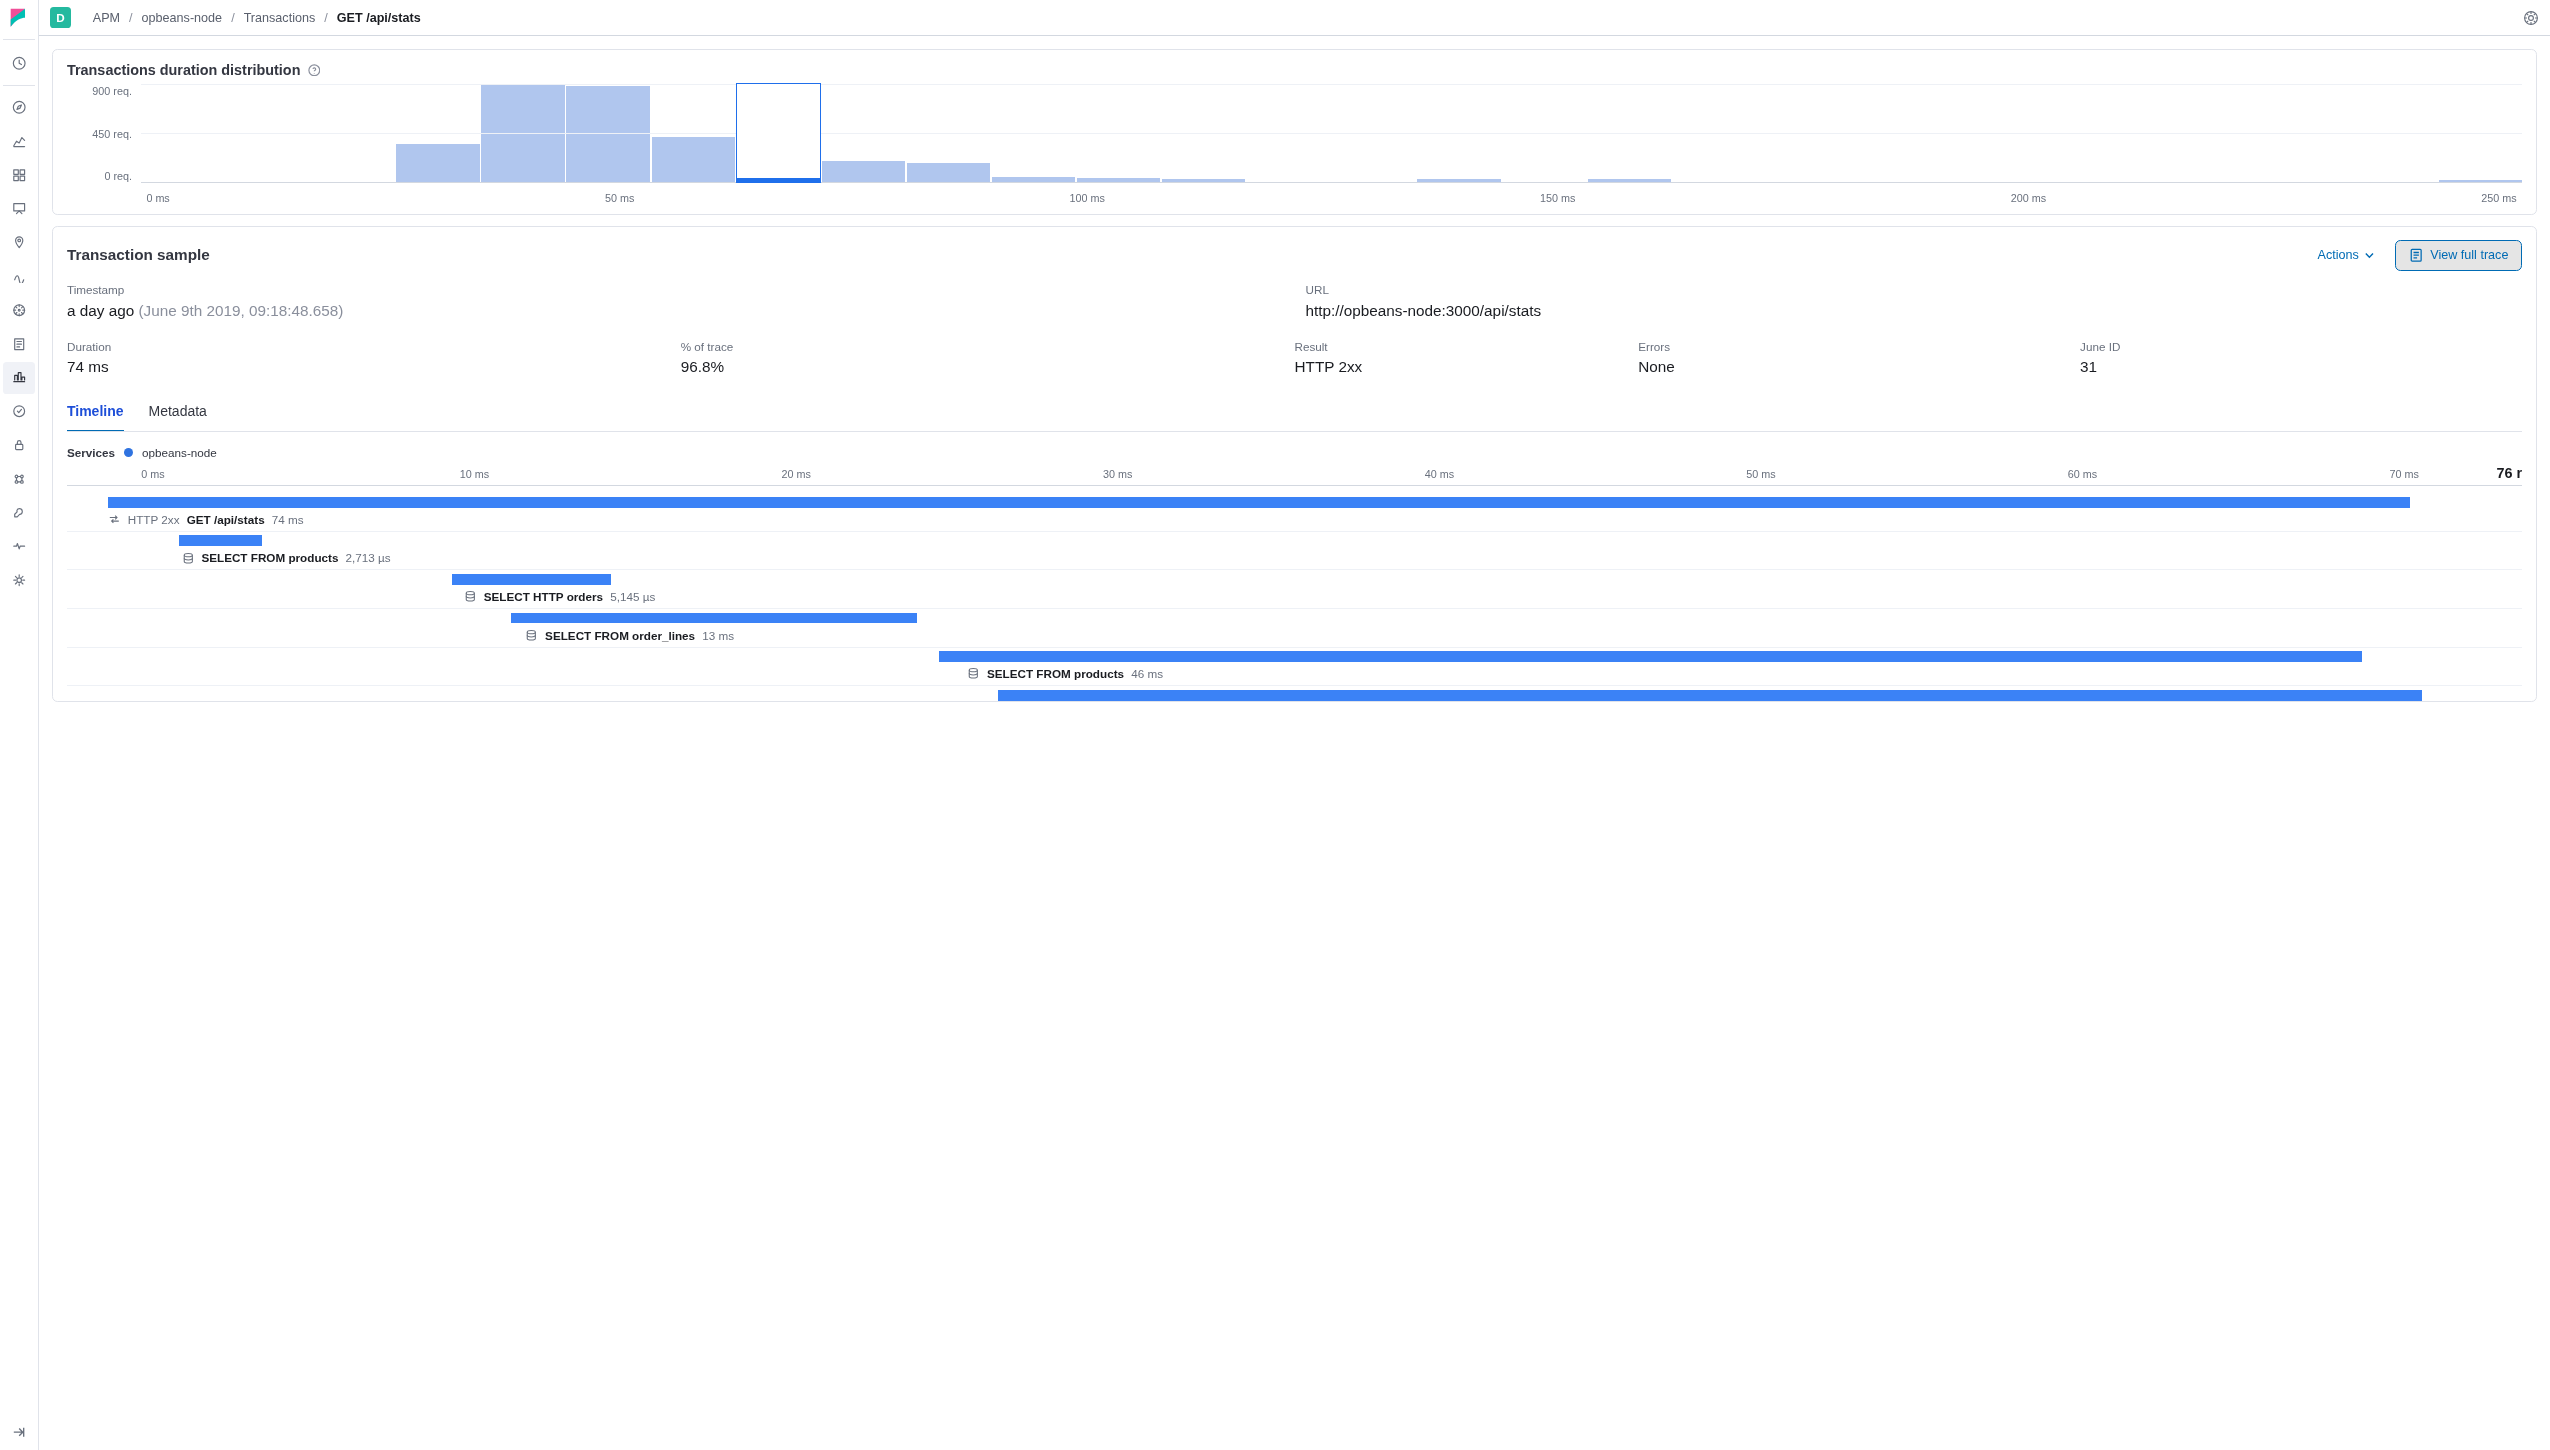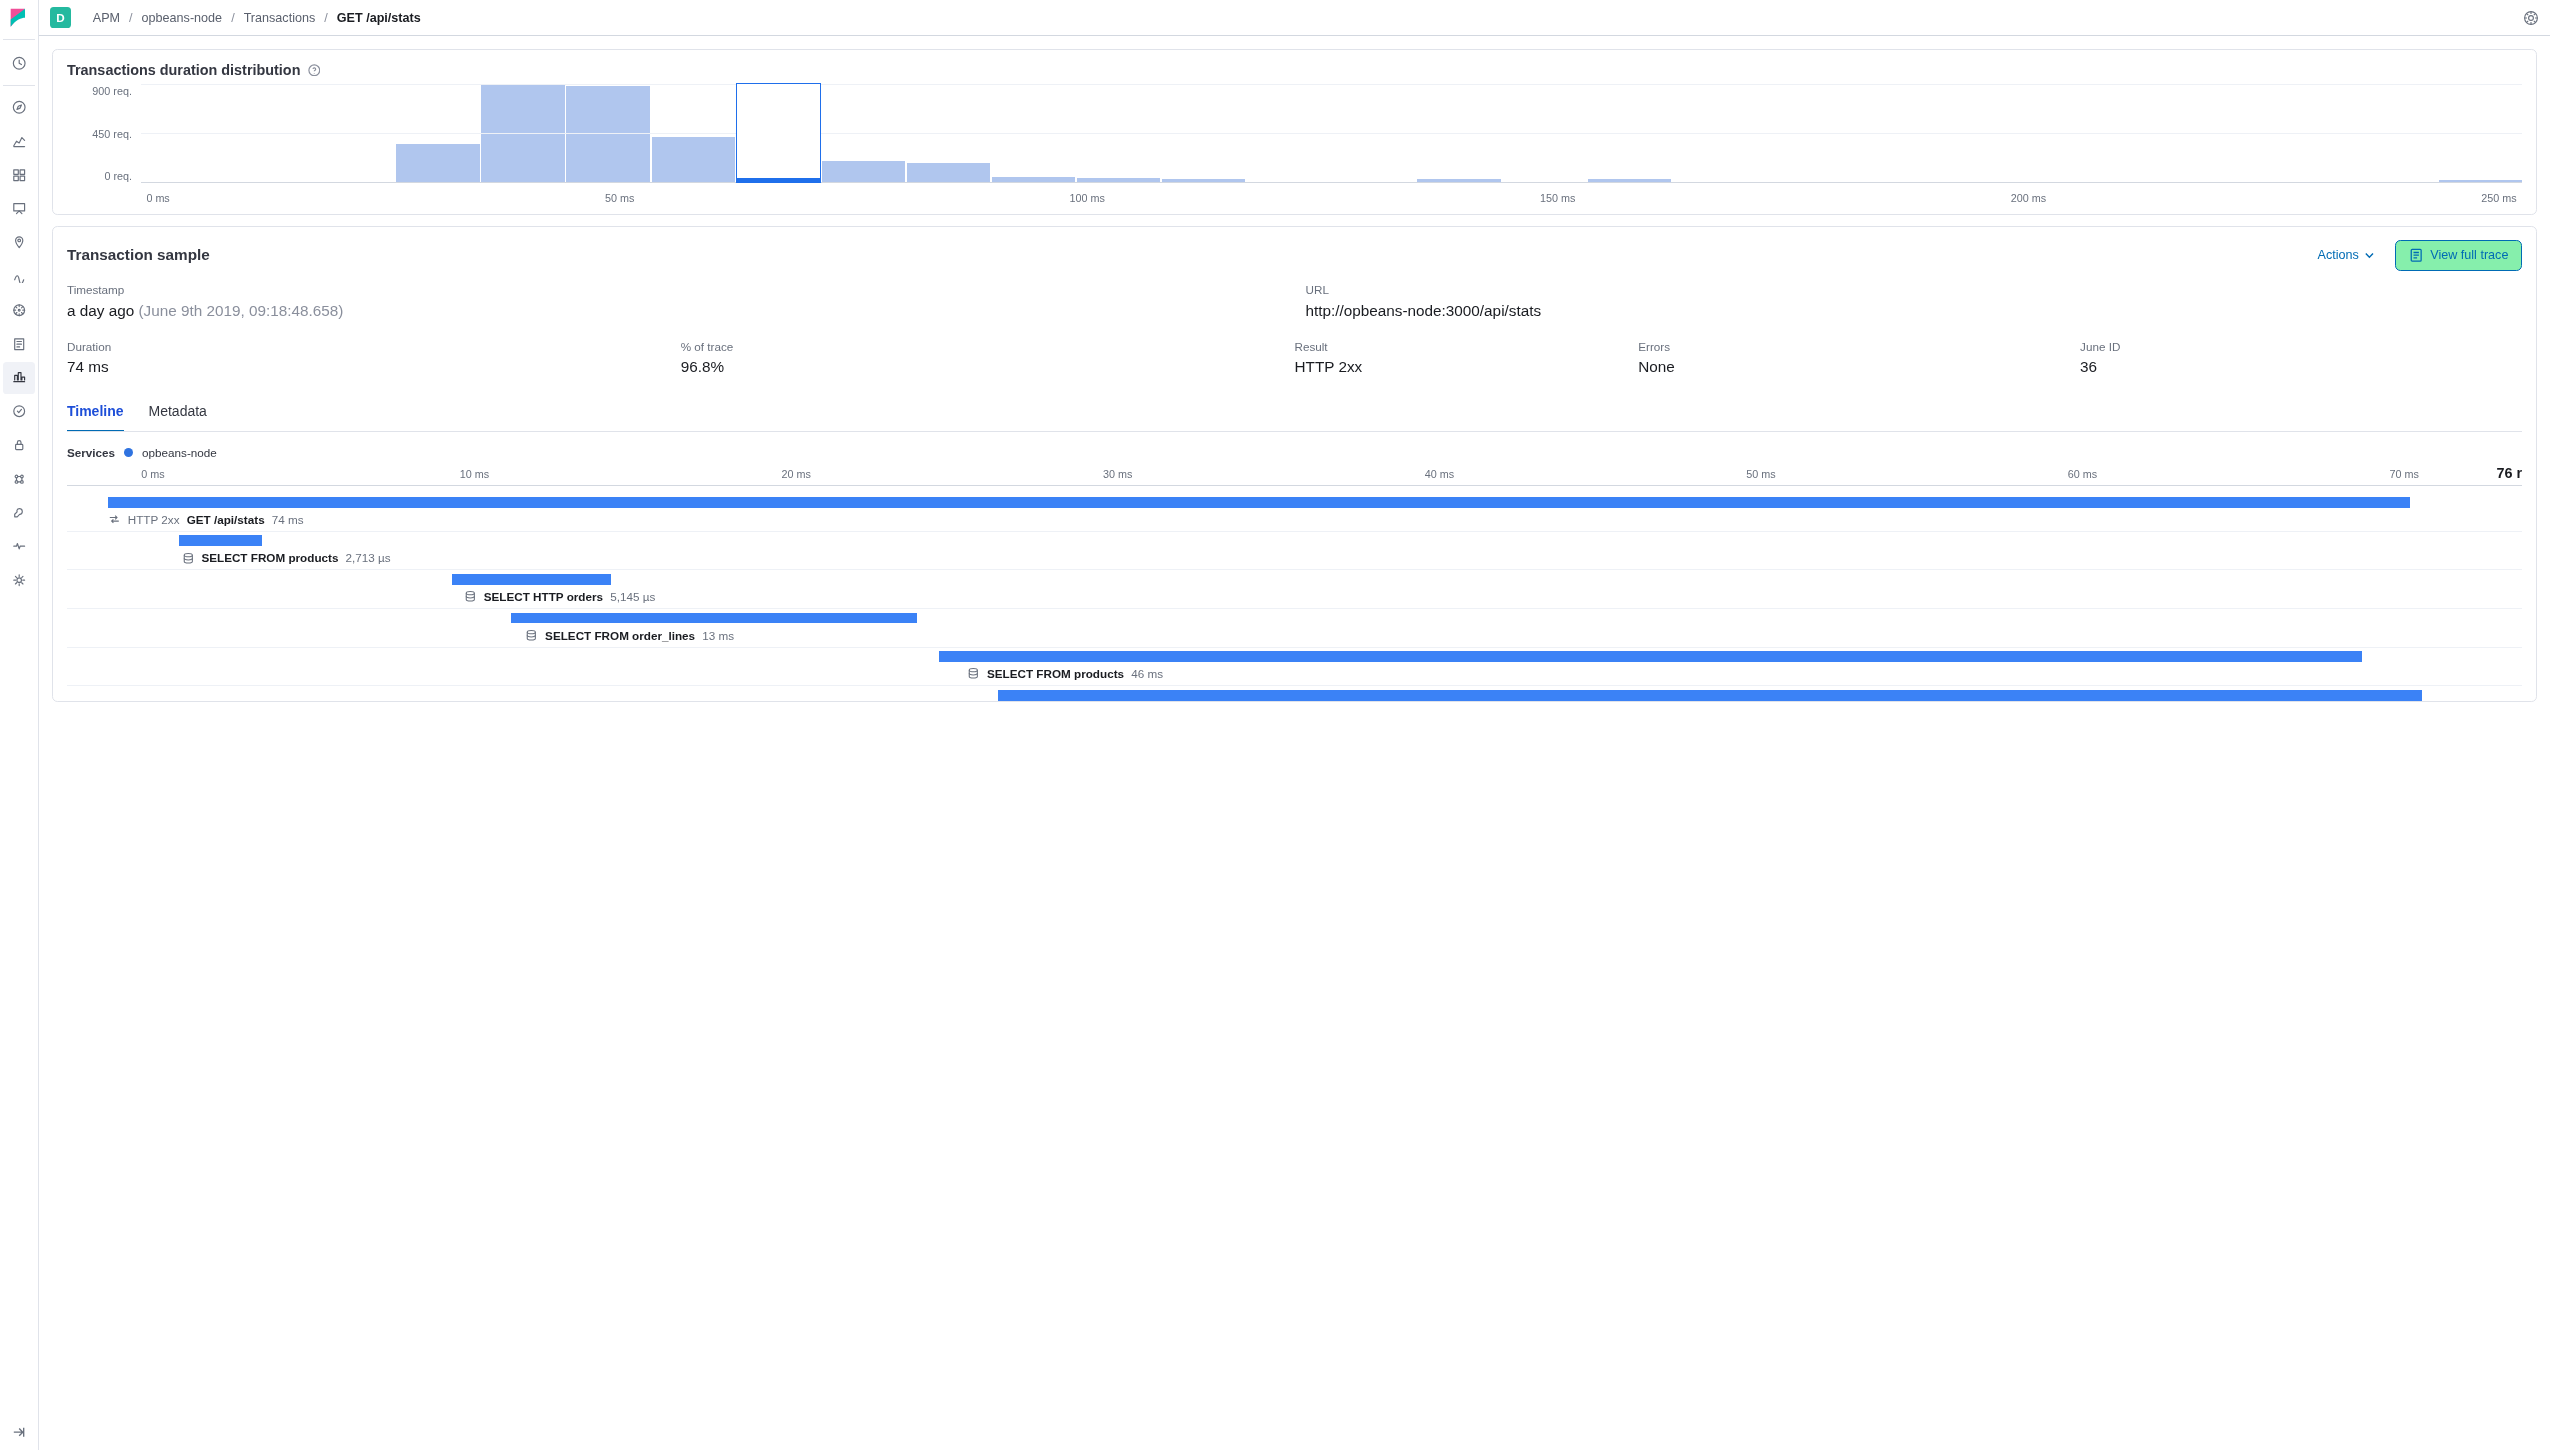--- a/index.html
+++ b/index.html
@@ -93,21 +93,21 @@
   padding: 0 5.4px;
 }
 .sample-header { display: flex; align-items: center; margin-bottom: 12.6px; }
 .sample-header h2 { font-weight: 700; font-size: 15.3px; }
 .sample-header .actions { margin-left: auto; display: flex; align-items: center; gap: 20px; }
 .link-btn { color: #006bb4; font-weight: 500; display: flex; align-items: center; gap: 5.4px; cursor: pointer; }
 .outline-btn {
   border: 0.9px solid #006bb4; color: #006bb4;
   padding: 7.2px 12.6px; border-radius: 5.4px;
   display: flex; align-items: center; gap: 7.2px; cursor: pointer;
-  background: #86efac; font-size: 12.6px;
+  background: #e5e5e5; font-size: 12.6px;
 }
 .meta-row1 { display: grid; grid-template-columns: 1fr 1fr; gap: 22px; margin-bottom: 20px; }
 .meta-row2 { display: grid; grid-template-columns: 25% 25% 14% 18% 18%; margin-bottom: 18px; }
 .meta-label { color: #69707d; font-size: 11.7px; margin-bottom: 5.4px; }
 .meta-value { font-size: 15.3px; color: #1a1c21; }
 .meta-value .muted { color: #8a8f9c; }
 .tabs { display: flex; gap: 25px; border-bottom: 0.9px solid #e0e3ea; margin-bottom: 14.4px; }
 .tab { padding: 9px 0 10.8px 0; color: #343741; cursor: pointer; font-size: 14px; }
 .tab.active { color: #1d4ed8; border-bottom: 1.8px solid #006bb4; font-weight: 700; }
 .services-row { display: flex; align-items: center; gap: 9px; font-size: 11.7px; margin-bottom: 9px; }
@@ -387,21 +387,21 @@
           <div>
             <div class="meta-label">Result</div>
             <div class="meta-value">HTTP 2xx</div>
           </div>
           <div>
             <div class="meta-label">Errors</div>
             <div class="meta-value">None</div>
           </div>
           <div>
             <div class="meta-label">June ID</div>
-            <div class="meta-value">36</div>
+            <div class="meta-value">31</div>
           </div>
         </div>
 
         <div class="tabs">
           <div class="tab active">Timeline</div>
           <div class="tab">Metadata</div>
         </div>
 
         <div class="services-row">
           <span class="label">Services</span>

